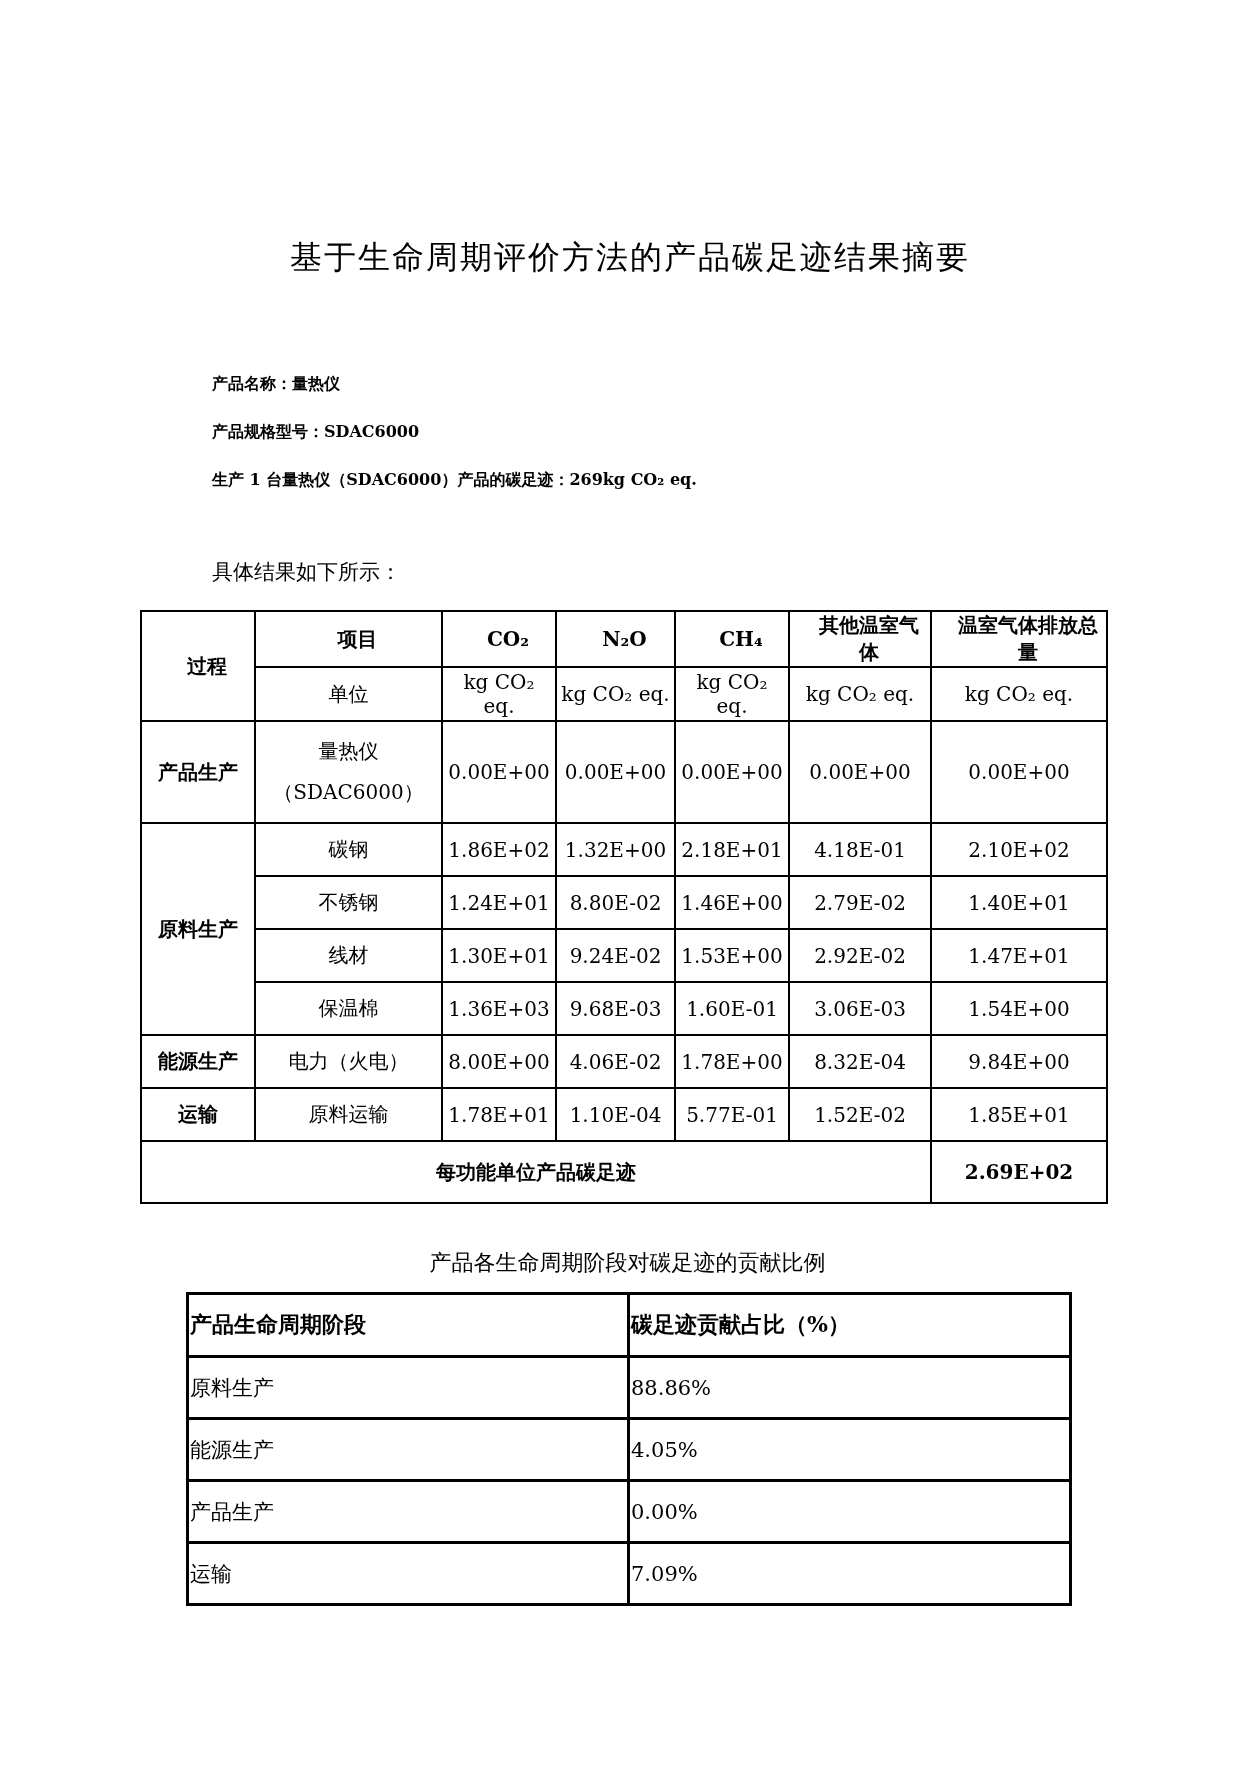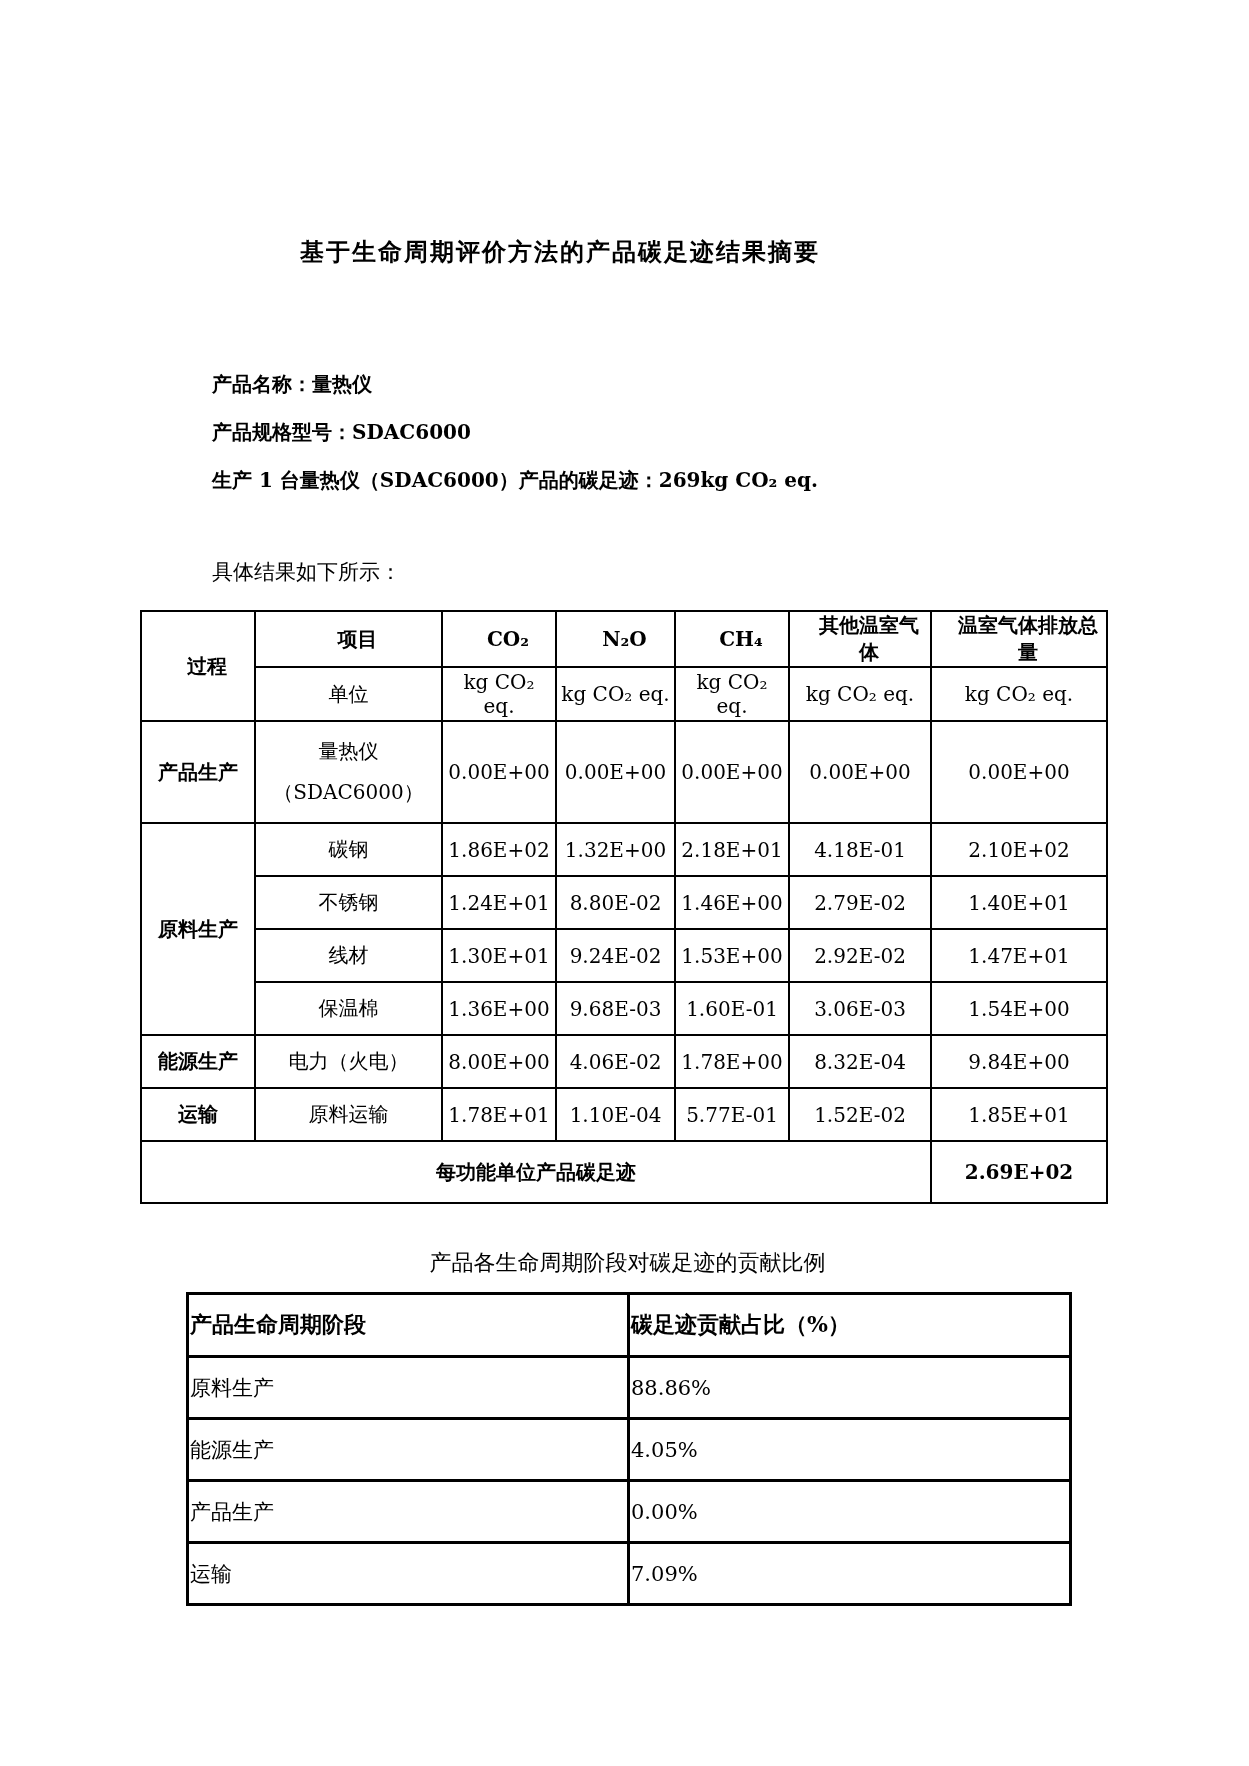--- a/index.html
+++ b/index.html
@@ -11,30 +11,30 @@
     background: #ffffff;
     color: #000;
     font-family: "DejaVu Serif", "Liberation Serif", serif;
   }
 
   .doc-title {
     position: absolute;
     top: 236px;
     left: 150px;
     width: 820px;
-    text-align: center;
-    font-size: 24px;
-    font-weight: bold;
+    text-align: right;
+    font-size: 32px;
+    font-weight: normal;
     letter-spacing: 2px;
     white-space: nowrap;
   }
 
   .product-block { position: absolute; left: 212px; top: 360px; }
   .product-line {
-    font-size: 20px;
+    font-size: 16px;
     font-weight: bold;
     line-height: 48px;
     white-space: nowrap;
   }
 
   .intro-line {
     position: absolute;
     left: 212px;
     top: 558px;
     font-size: 21px;
@@ -177,21 +177,21 @@
       <tr class="r-std">
         <td>线材</td>
         <td class="num">1.30E+01</td>
         <td class="num">9.24E-02</td>
         <td class="num">1.53E+00</td>
         <td class="num">2.92E-02</td>
         <td class="num">1.47E+01</td>
       </tr>
       <tr class="r-std">
         <td>保温棉</td>
-        <td class="num">1.36E+00</td>
+        <td class="num">1.36E+03</td>
         <td class="num">9.68E-03</td>
         <td class="num">1.60E-01</td>
         <td class="num">3.06E-03</td>
         <td class="num">1.54E+00</td>
       </tr>
       <tr class="r-std">
         <td class="bold">能源生产</td>
         <td>电力（火电）</td>
         <td class="num">8.00E+00</td>
         <td class="num">4.06E-02</td>

